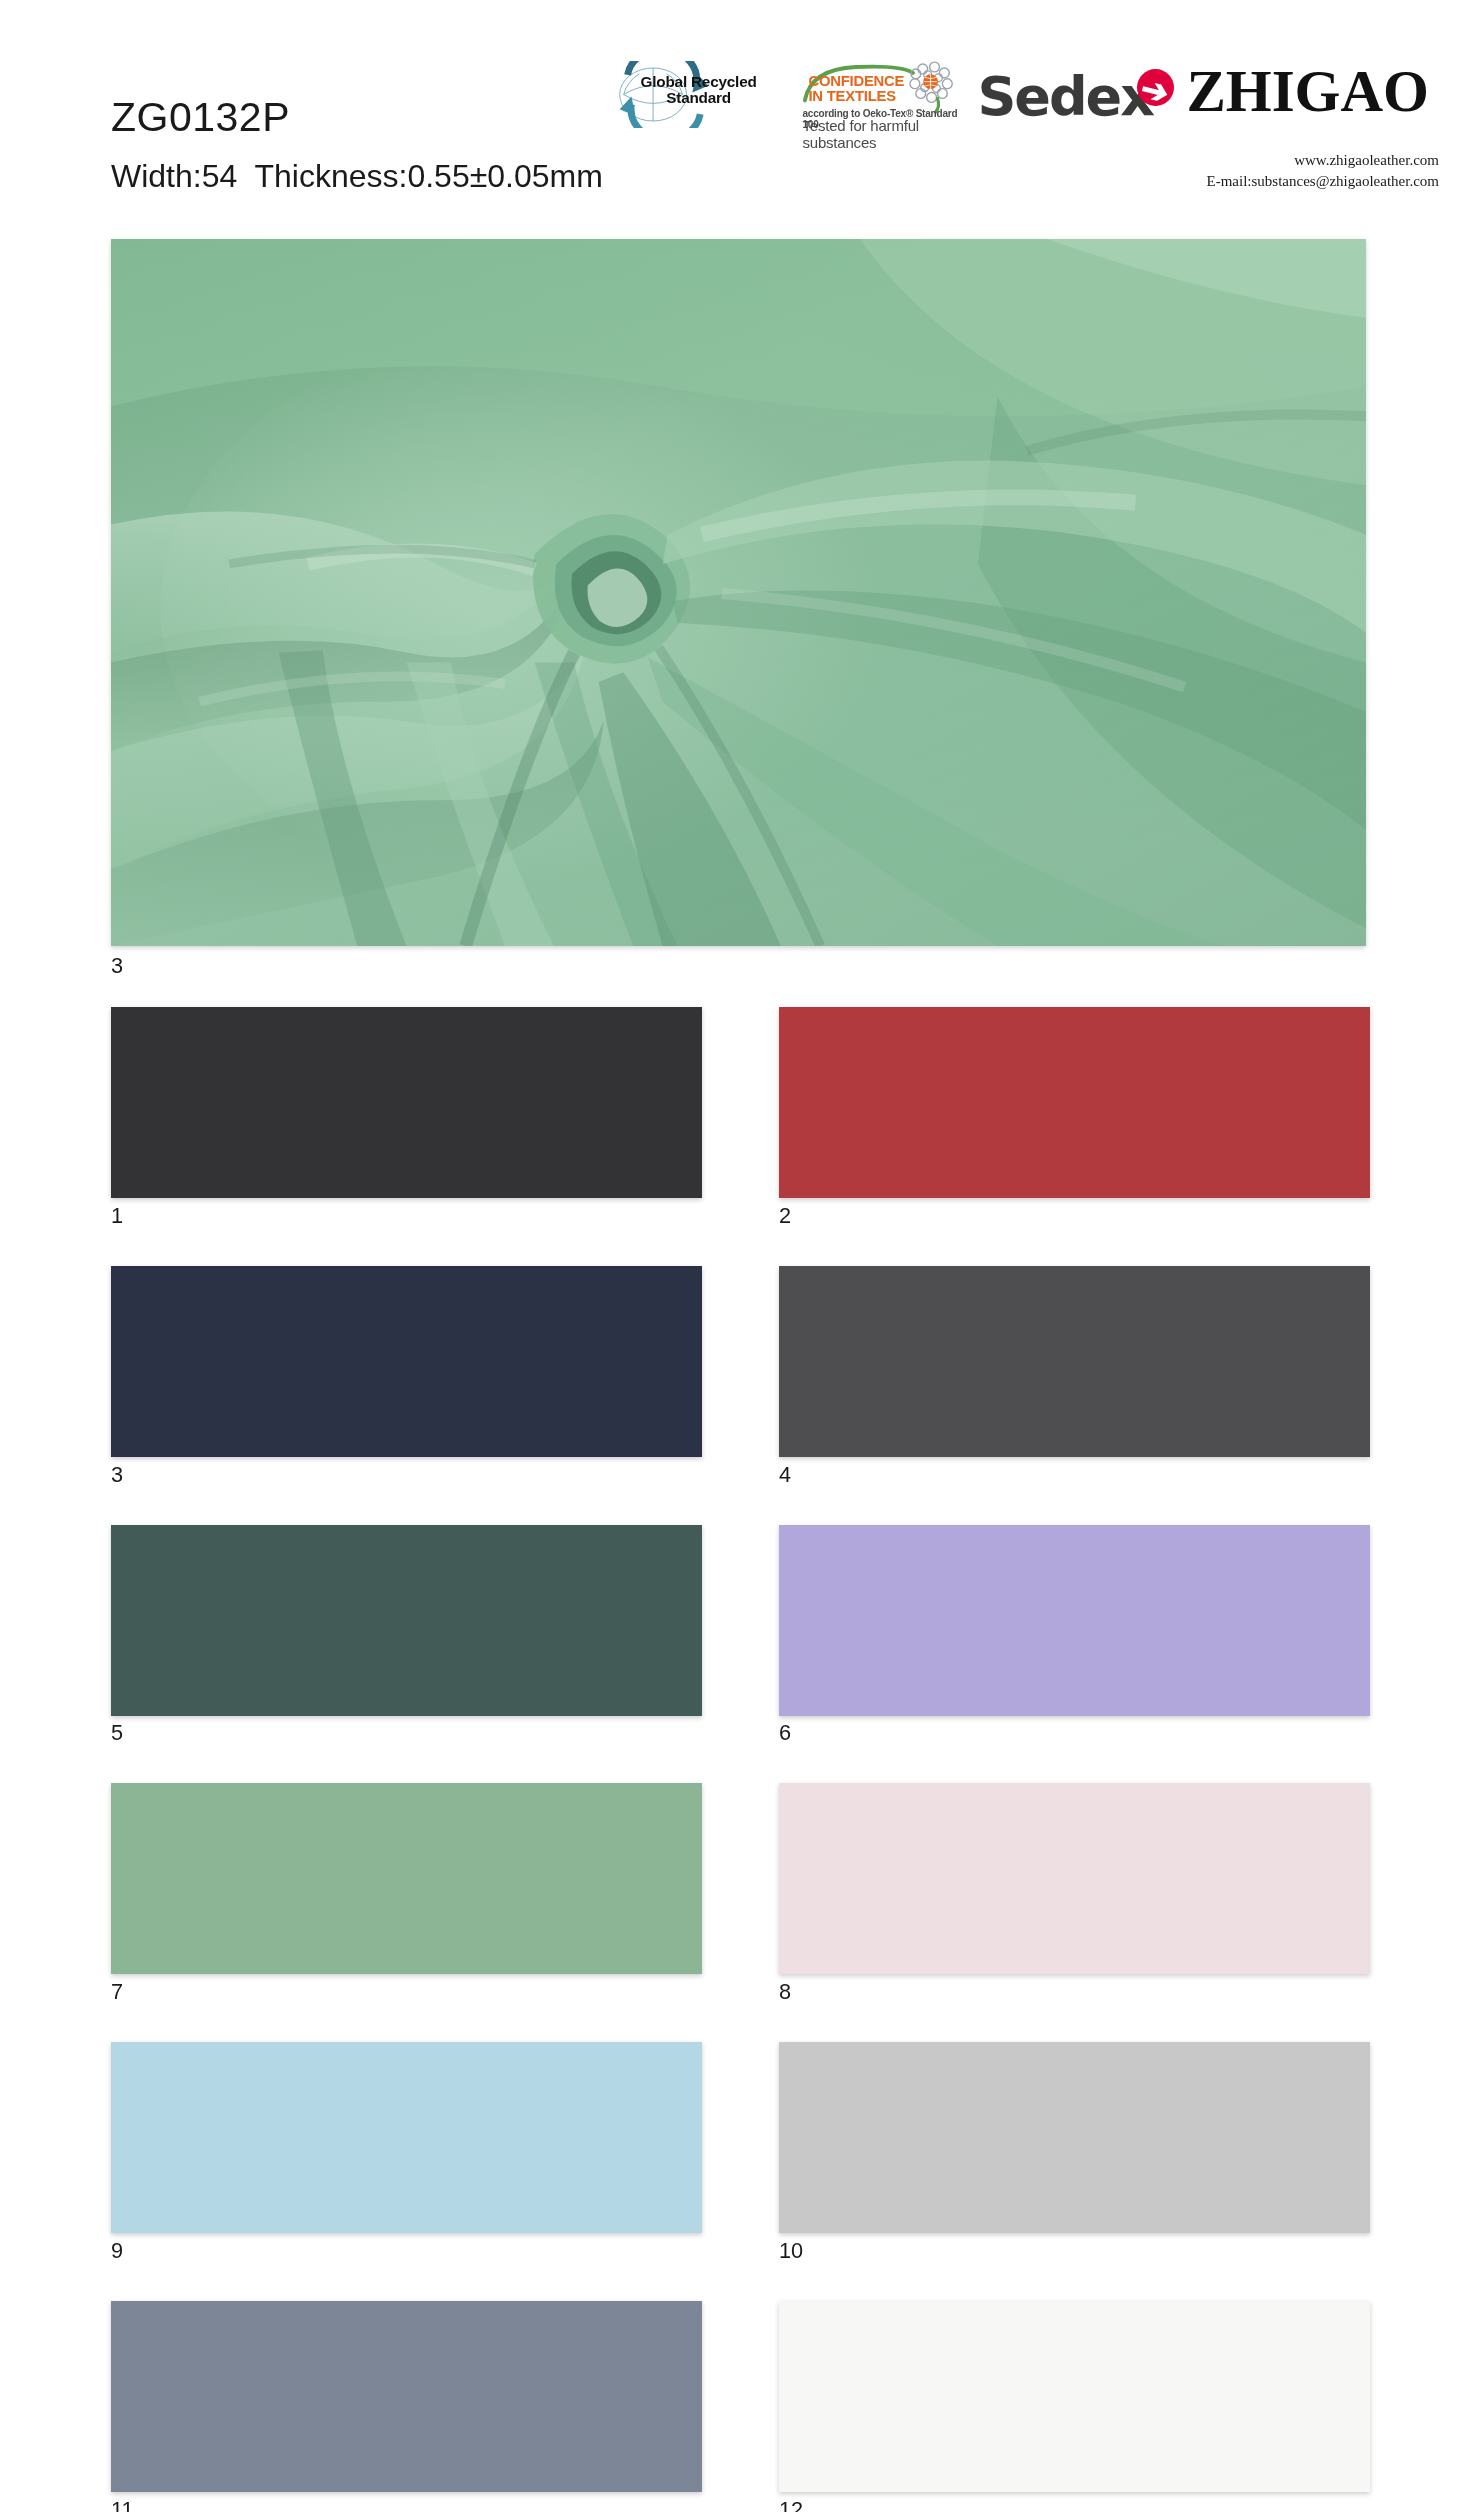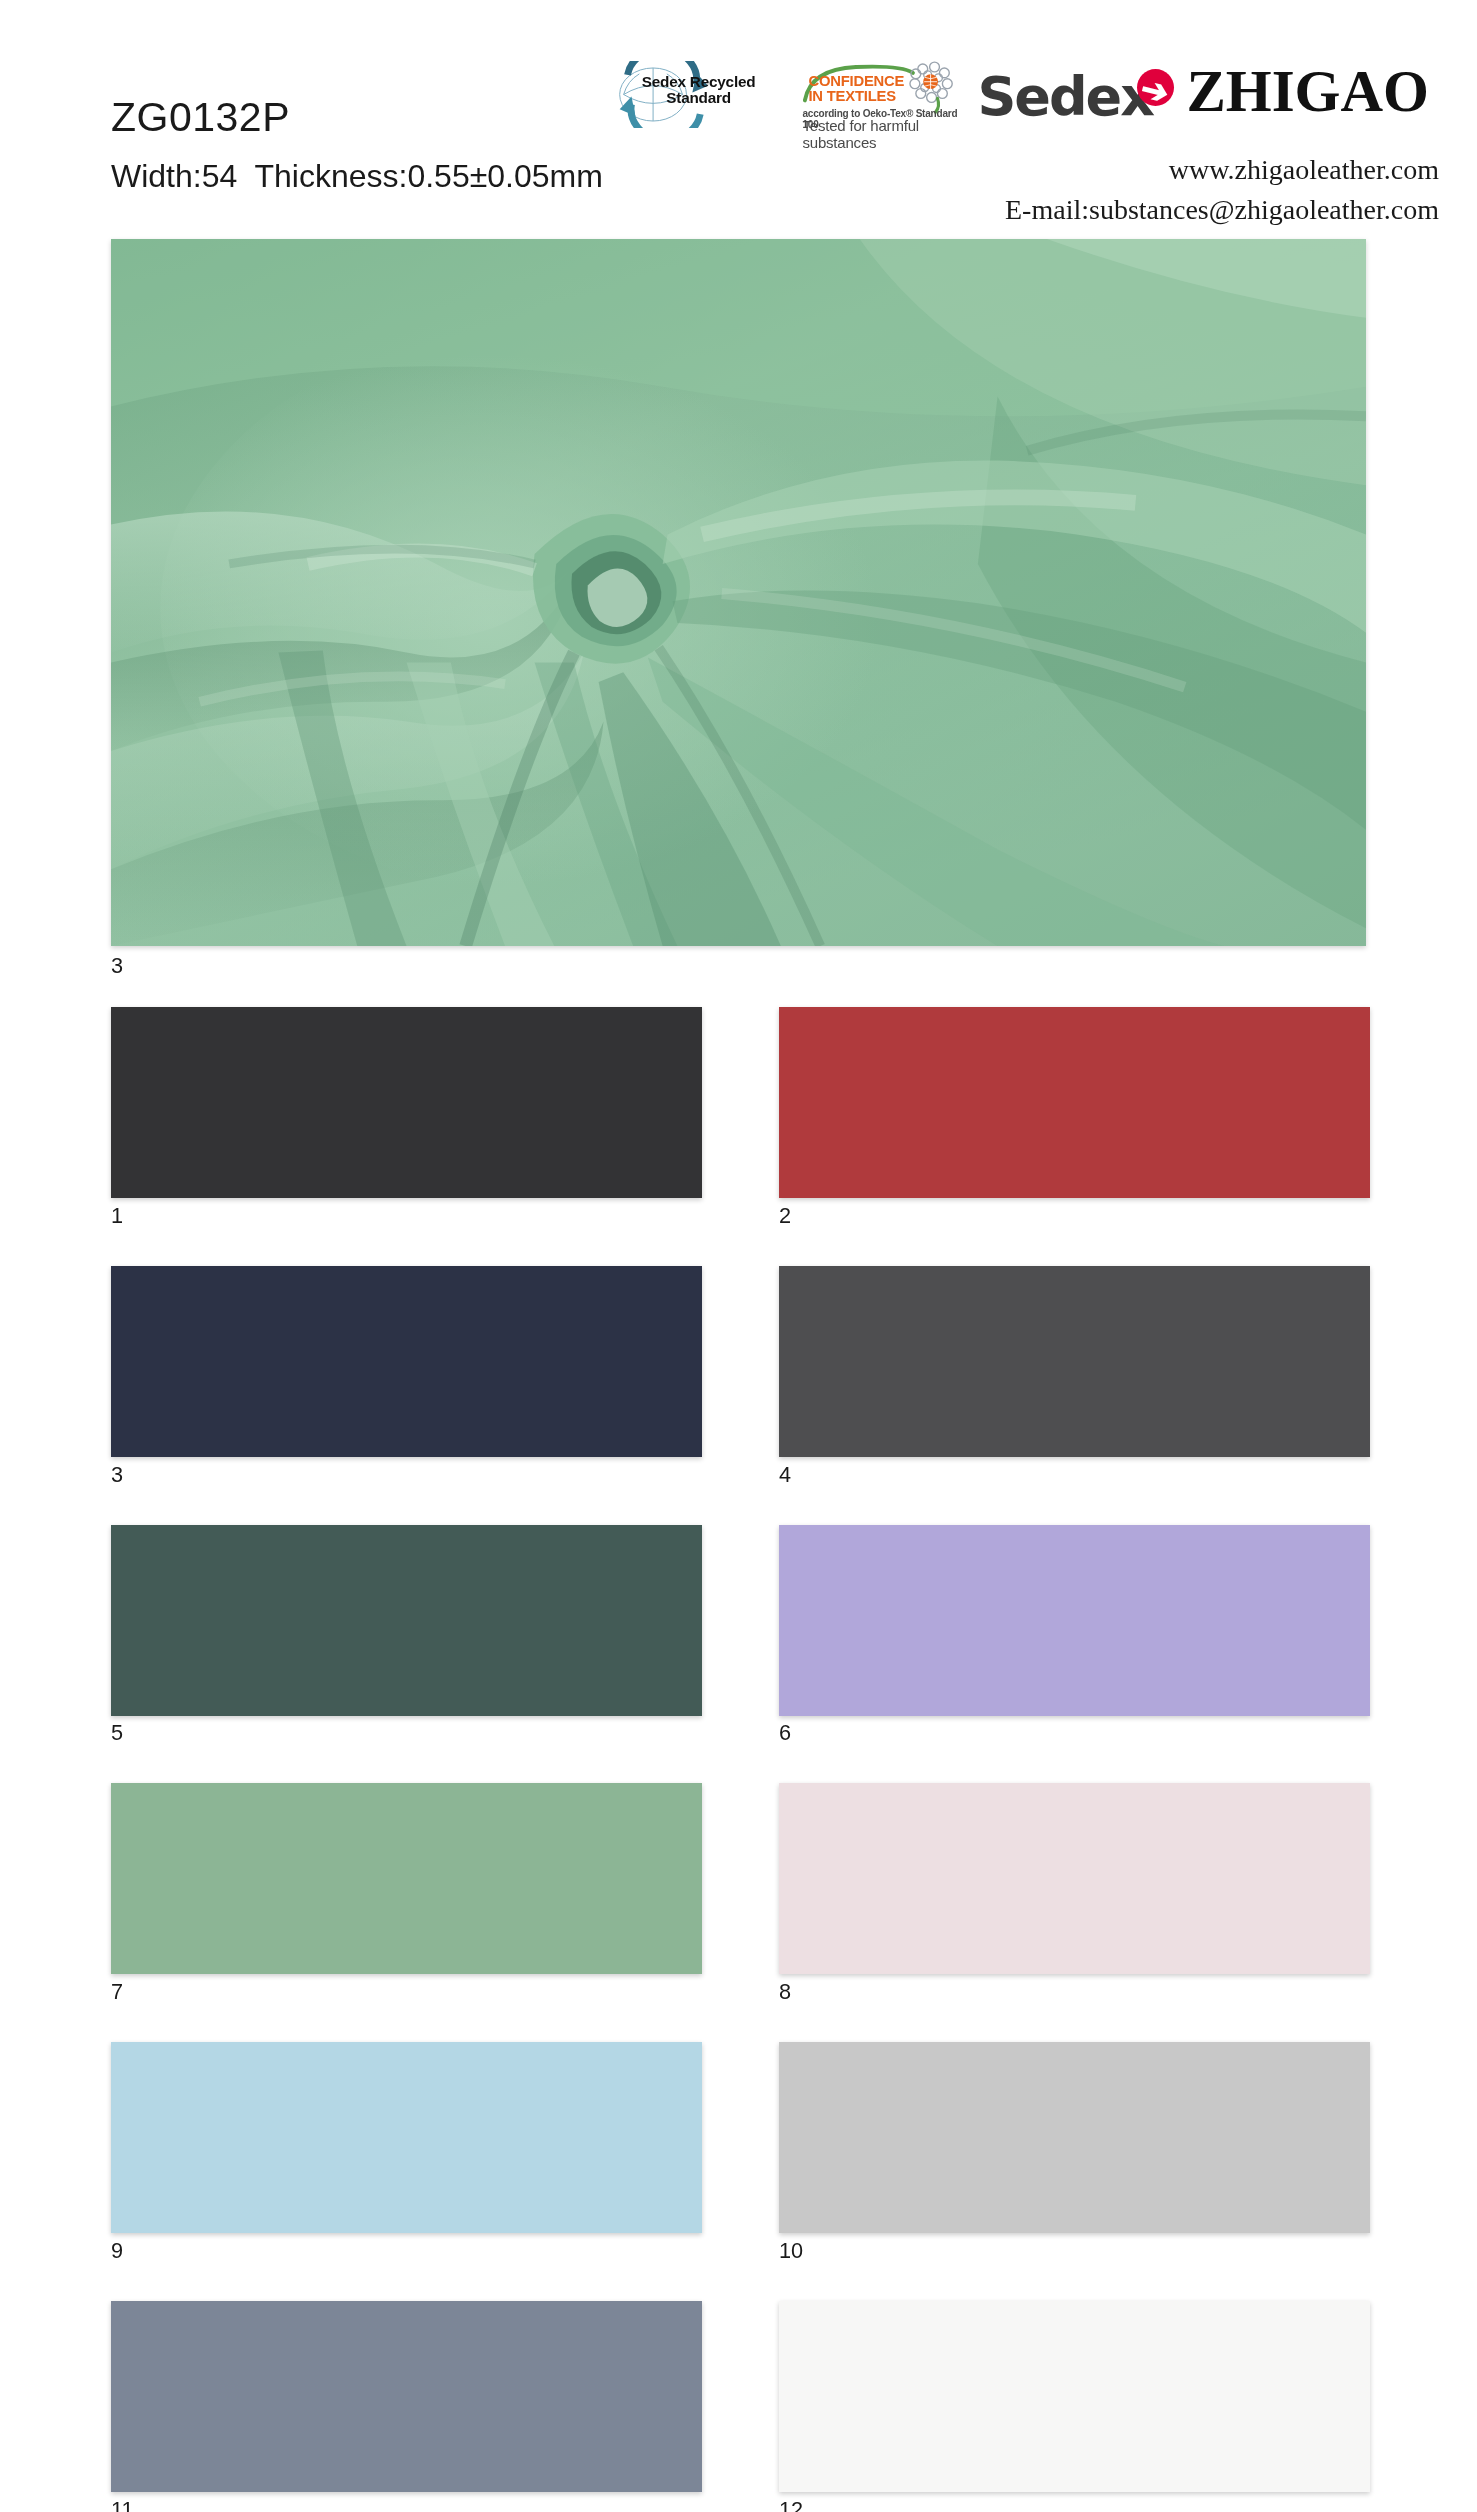--- a/index.html
+++ b/index.html
@@ -157,21 +157,21 @@
     line-height: 61px;
     letter-spacing: 0px;
   }
 
   .contact-block {
     position: absolute;
     right: 39px;
     top: 150px;
     text-align: right;
     font-family: "Liberation Serif", serif;
-    font-size: 28px;
+    font-size: 15px;
     line-height: 1.42;
     color: #1a1a1a;
   }
 
   
   .hero-wrap {
     position: absolute;
     left: 111px;
     top: 239px;
     width: 1255px;
@@ -234,21 +234,21 @@
         <path d="M22 34 Q52 52 82 34" fill="none" stroke="#7FAEC4" stroke-width="1"></path>
         <line x1="52" y1="7" x2="52" y2="61" stroke="#7FAEC4" stroke-width="1"></line>
         <path d="M38 13 Q26 20 22 34" fill="none" stroke="#7FAEC4" stroke-width="1"></path>
         <path d="M66 13 Q78 20 82 34" fill="none" stroke="#7FAEC4" stroke-width="1"></path>
         <path d="M26 14 A34 30 0 0 1 96 24" fill="none" stroke="#2F6C86" stroke-width="7" stroke-linecap="butt"></path>
         <polygon points="96,12 108,25 92,32" fill="#2F6C86"></polygon>
         <path d="M100 54 A34 30 0 0 1 30 44" fill="none" stroke="#3E8FA8" stroke-width="7" stroke-linecap="butt"></path>
         <polygon points="30,36 18,49 34,56" fill="#3E8FA8"></polygon>
       </svg>
       <div class="grs-text">
-        <div>Sedex Recycled</div>
+        <div>Global Recycled</div>
         <div>Standard</div>
       </div>
     </div>
 
     <div class="oeko-logo">
       <svg class="oeko-svg" width="167" height="67" viewBox="0 0 170 68">
         <path d="M8 40 Q14 8 60 6 T118 12" fill="none" stroke="#5BA14A" stroke-width="4" stroke-linecap="round"></path>
         <g fill="none" stroke="#9aa3ad" stroke-width="1.4">
           <circle cx="128" cy="8" r="5"></circle>
           <circle cx="140" cy="6" r="5"></circle>

